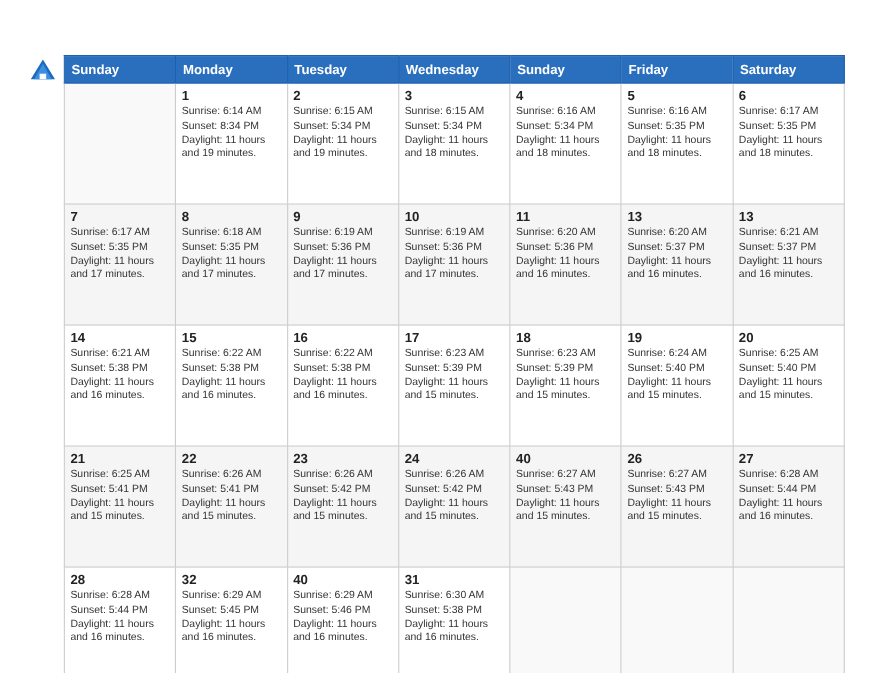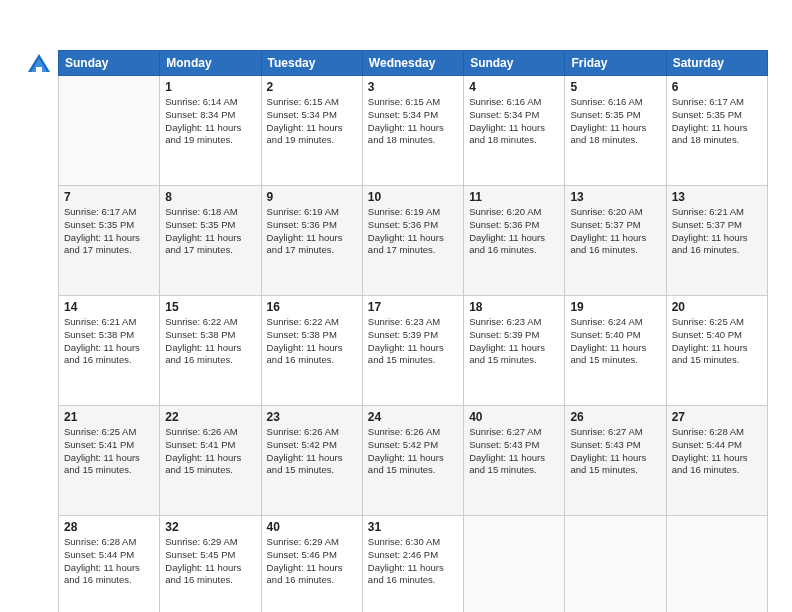--- a/index.html
+++ b/index.html
@@ -357,21 +357,21 @@
           <td>
             <span class="day-num">40</span>
             <div class="day-info" style="white-space: pre-line;">Sunrise: 6:29 AM
 Sunset: 5:46 PM
 Daylight: 11 hours
 and 16 minutes.</div>
           </td>
           <td>
             <span class="day-num">31</span>
             <div class="day-info" style="white-space: pre-line;">Sunrise: 6:30 AM
-Sunset: 2:46 PM
+Sunset: 5:38 PM
 Daylight: 11 hours
 and 16 minutes.</div>
           </td>
           <td class="empty"></td>
           <td class="empty"></td>
           <td class="empty"></td>
         </tr>
       </tbody>
   </table>
 </div>

